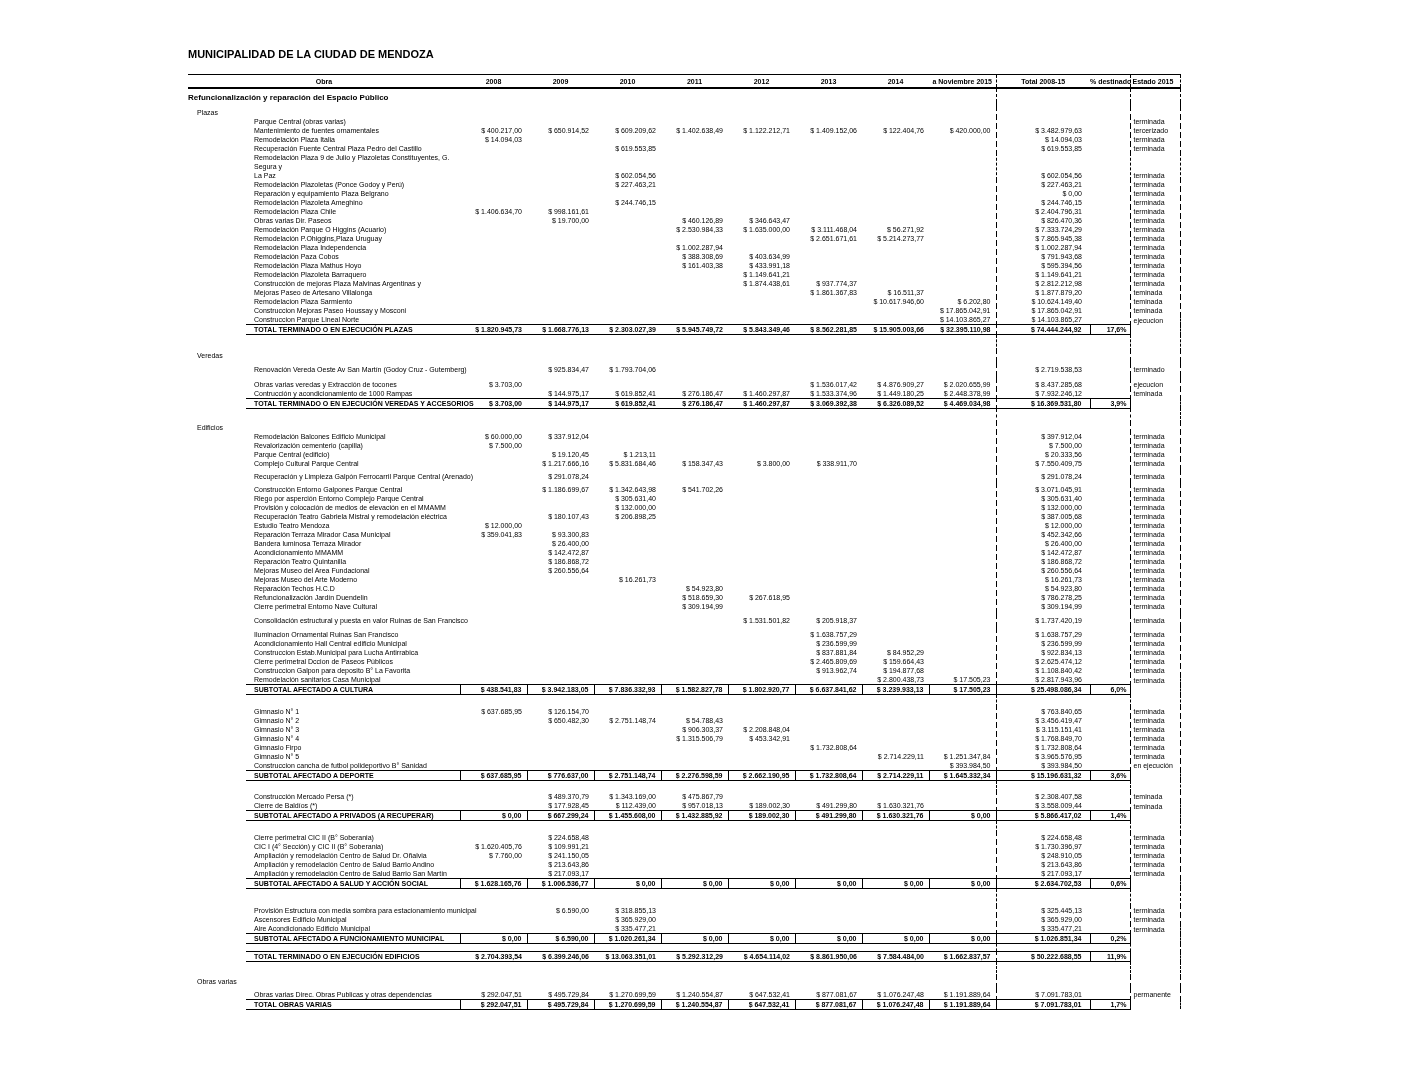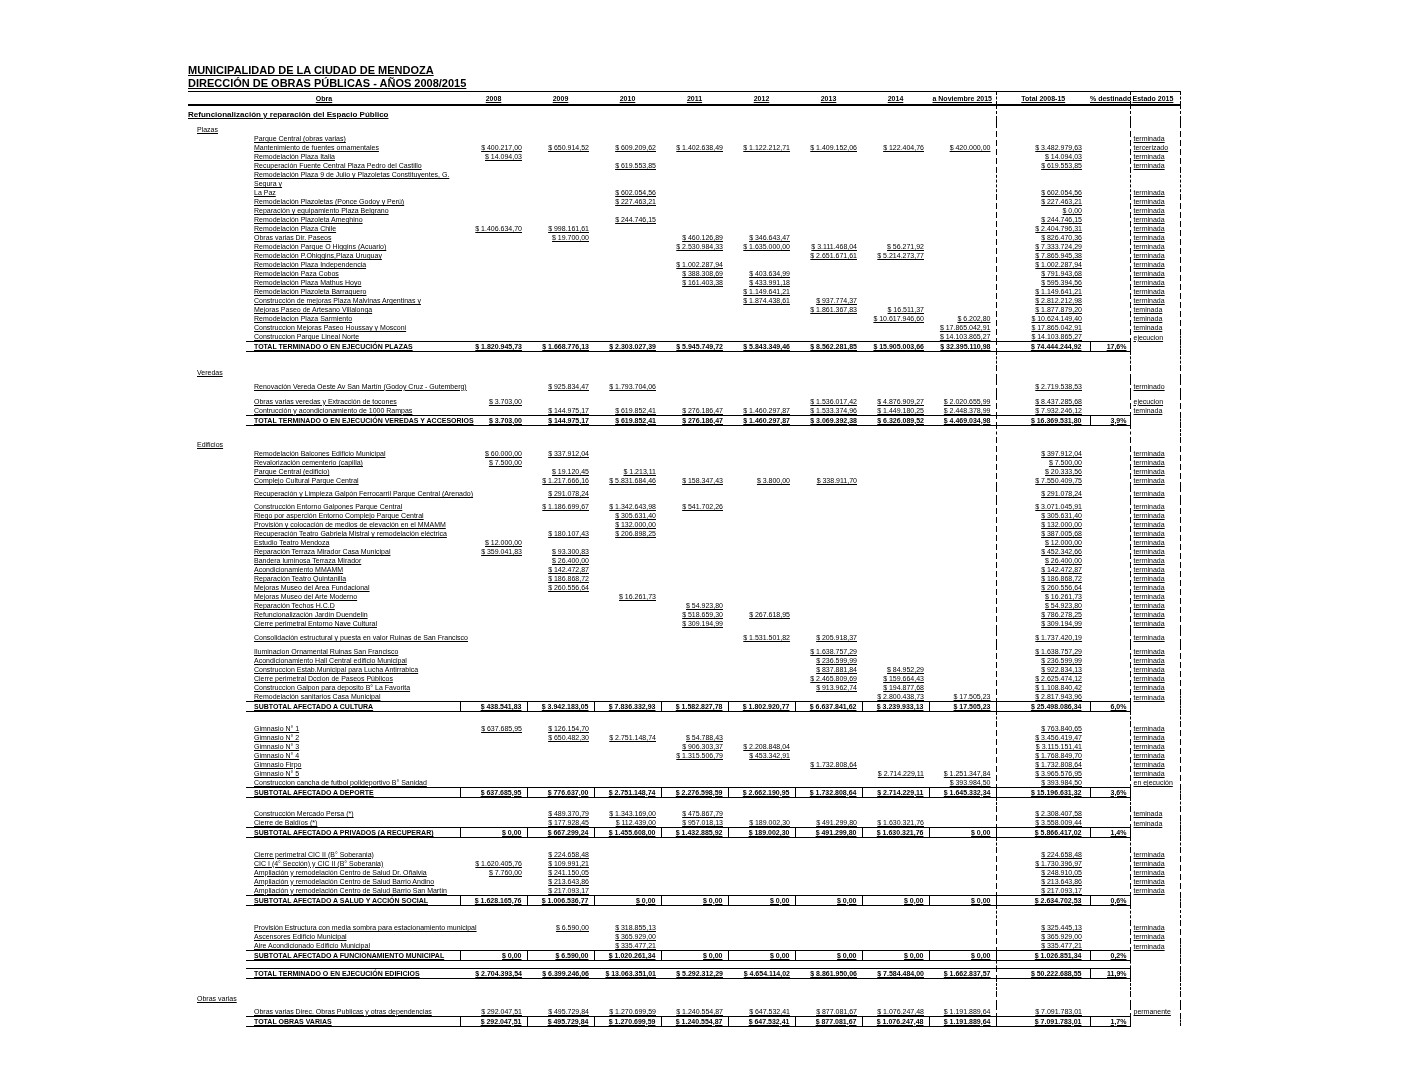--- a/index.html
+++ b/index.html
@@ -1,23 +1,23 @@
 <!DOCTYPE html>
 <html><head>
 <meta charset="utf-8">
 <style>
   html,body{margin:0;padding:0;background:#ffffff;}
   body{width:1408px;height:1088px;overflow:hidden;color:#000;
        font-family:"Liberation Sans", sans-serif;-webkit-font-smoothing:none;}
-  .page{position:relative;padding-top:64px;padding-left:188px;text-decoration:underline;}
+  .page{position:relative;padding-top:48px;padding-left:188px;}
   .titleblock div{white-space:nowrap;}
   .t1,.t2{font-size:11px;font-weight:bold;line-height:13px;}
   .t3{font-size:7.5px;line-height:9px;}
 
-  table{border-collapse:collapse;table-layout:fixed;width:992px;margin-top:1px;}
+  table{border-collapse:collapse;table-layout:fixed;width:992px;margin-top:13px;}
   col.c-gutter{width:58px;} col.c-obra{width:214px;}
   col.c-year{width:67px;} col.c-total{width:94px;}
   col.c-pct{width:40px;} col.c-estado{width:50px;}
 
   thead th{font-size:7px;font-weight:bold;border-top:1px solid #000;border-bottom:2px solid #000;
            height:12px;vertical-align:middle;padding:0;white-space:nowrap;overflow:visible;}
   th.obra-h{text-align:center;}
   th.num-h{text-align:center;}
   th.total-h{border-left:1px dashed #000;text-align:center;}
   th.pct-h{text-align:right;padding-right:2px;}
@@ -43,21 +43,20 @@
   tr.total td.pct-col,tr.sub td.pct-col{border:1px solid #000;}
   tr.total td.estado-col,tr.sub td.estado-col{border-top:none;border-bottom:none;}
   tr.gap td{height:auto;}
 </style>
 </head>
 <body>
 
 <div class="page">
   <div class="titleblock">
     <div class="t1">MUNICIPALIDAD DE LA CIUDAD DE MENDOZA</div>
-    <div class="t2">DIRECCIÓN DE OBRAS PÚBLICAS - AÑOS  2008/2015</div>
   </div>
   <table id="grid">
     <colgroup>
       <col class="c-gutter">
         <col class="c-obra">
       <col class="c-year">
         <col class="c-year">
         <col class="c-year">
         <col class="c-year">
       <col class="c-year">

